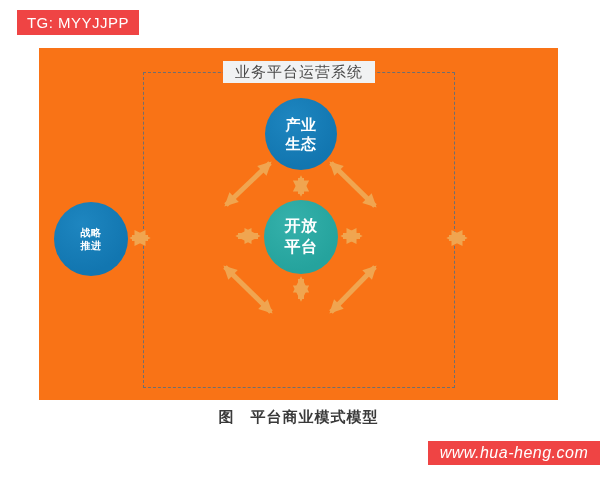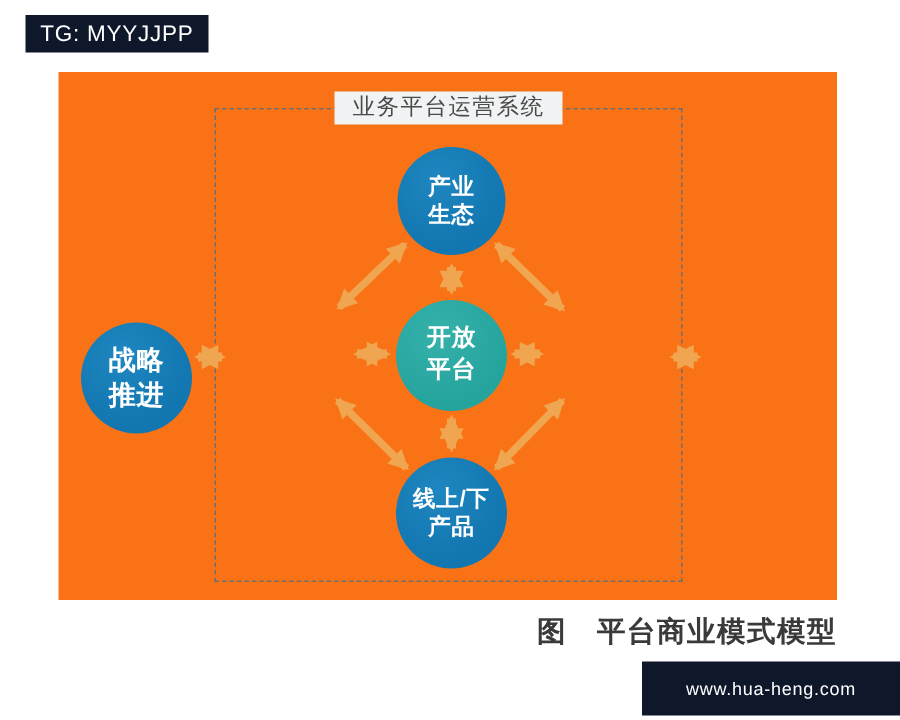--- a/index.html
+++ b/index.html
@@ -5,27 +5,27 @@
   html, body { margin: 0; padding: 0; }
   body {
     width: 600px; height: 480px;
     background: #ffffff;
     font-family: "Liberation Sans", "DejaVu Sans", sans-serif;
     position: relative;
     overflow: hidden;
   }
   .badge {
     position: absolute;
-    background: #0f172a;
+    background: #ef4444;
     color: #ffffff;
     display: flex; align-items: center; justify-content: center;
     letter-spacing: 0.5px;
   }
   .badge-top { left: 17px; top: 10px; width: 122px; height: 25px; font-size: 15px; }
-  .badge-bottom { left: 428px; top: 441px; width: 172px; height: 36px; font-size: 12px; }
+  .badge-bottom { left: 428px; top: 441px; width: 172px; height: 24px; font-size: 16px; font-style: italic; }
 
   .panel {
     position: absolute;
     left: 39px; top: 48px; width: 519px; height: 352px;
     background: #f97316;
   }
   .dashed-box {
     position: absolute;
     left: 104px; top: 24px; width: 312px; height: 316px;
     border: 1.5px dashed #6e6f71;
@@ -64,22 +64,22 @@
     white-space: pre-line;
     line-height: 1.3;
     z-index: 4;
     letter-spacing: 0.5px;
   }
   .node-blue { background: radial-gradient(circle at 38% 30%, #1e86c0 0%, #1276b0 70%); }
   .node-teal { background: radial-gradient(circle at 38% 30%, #35b1ab 0%, #25a39d 70%); }
   .caption {
     position: absolute;
     left: 39px; top: 408px; width: 519px;
-    text-align: right;
-    font-size: 19px;
+    text-align: center;
+    font-size: 15px;
     font-weight: bold;
     color: #3a3a3a;
     letter-spacing: 1px;
   }
 </style>
 </head>
 <body>
 
 <div class="badge badge-top">TG: MYYJJPP</div>
 
@@ -110,24 +110,22 @@
   </svg>
 
   <div class="node node-blue" style="left:226px;top:50px;width:72px;height:72px;font-size:15px;">产业
 生态</div>
 
   <div class="node node-teal" style="left:225px;top:152px;width:74px;height:74px;font-size:16px;">开放
 平台</div>
 
 
 
-  <div class="node node-blue" style="left:225px;top:257px;width:74px;height:74px;font-size:15px;">线上/下
-产品</div>
 
-  <div class="node node-blue" style="left:15px;top:167px;width:74px;height:74px;font-size:18px;font-family:Liberation Serif, serif;">战略
+  <div class="node node-blue" style="left:15px;top:154px;width:74px;height:74px;font-size:10px;font-family:Liberation Serif, serif;">战略
 推进</div>
 
 
 </div>
 
 <div class="caption">图　平台商业模式模型</div>
 
 <div class="badge badge-bottom">www.hua-heng.com</div>
 
 </body></html>

